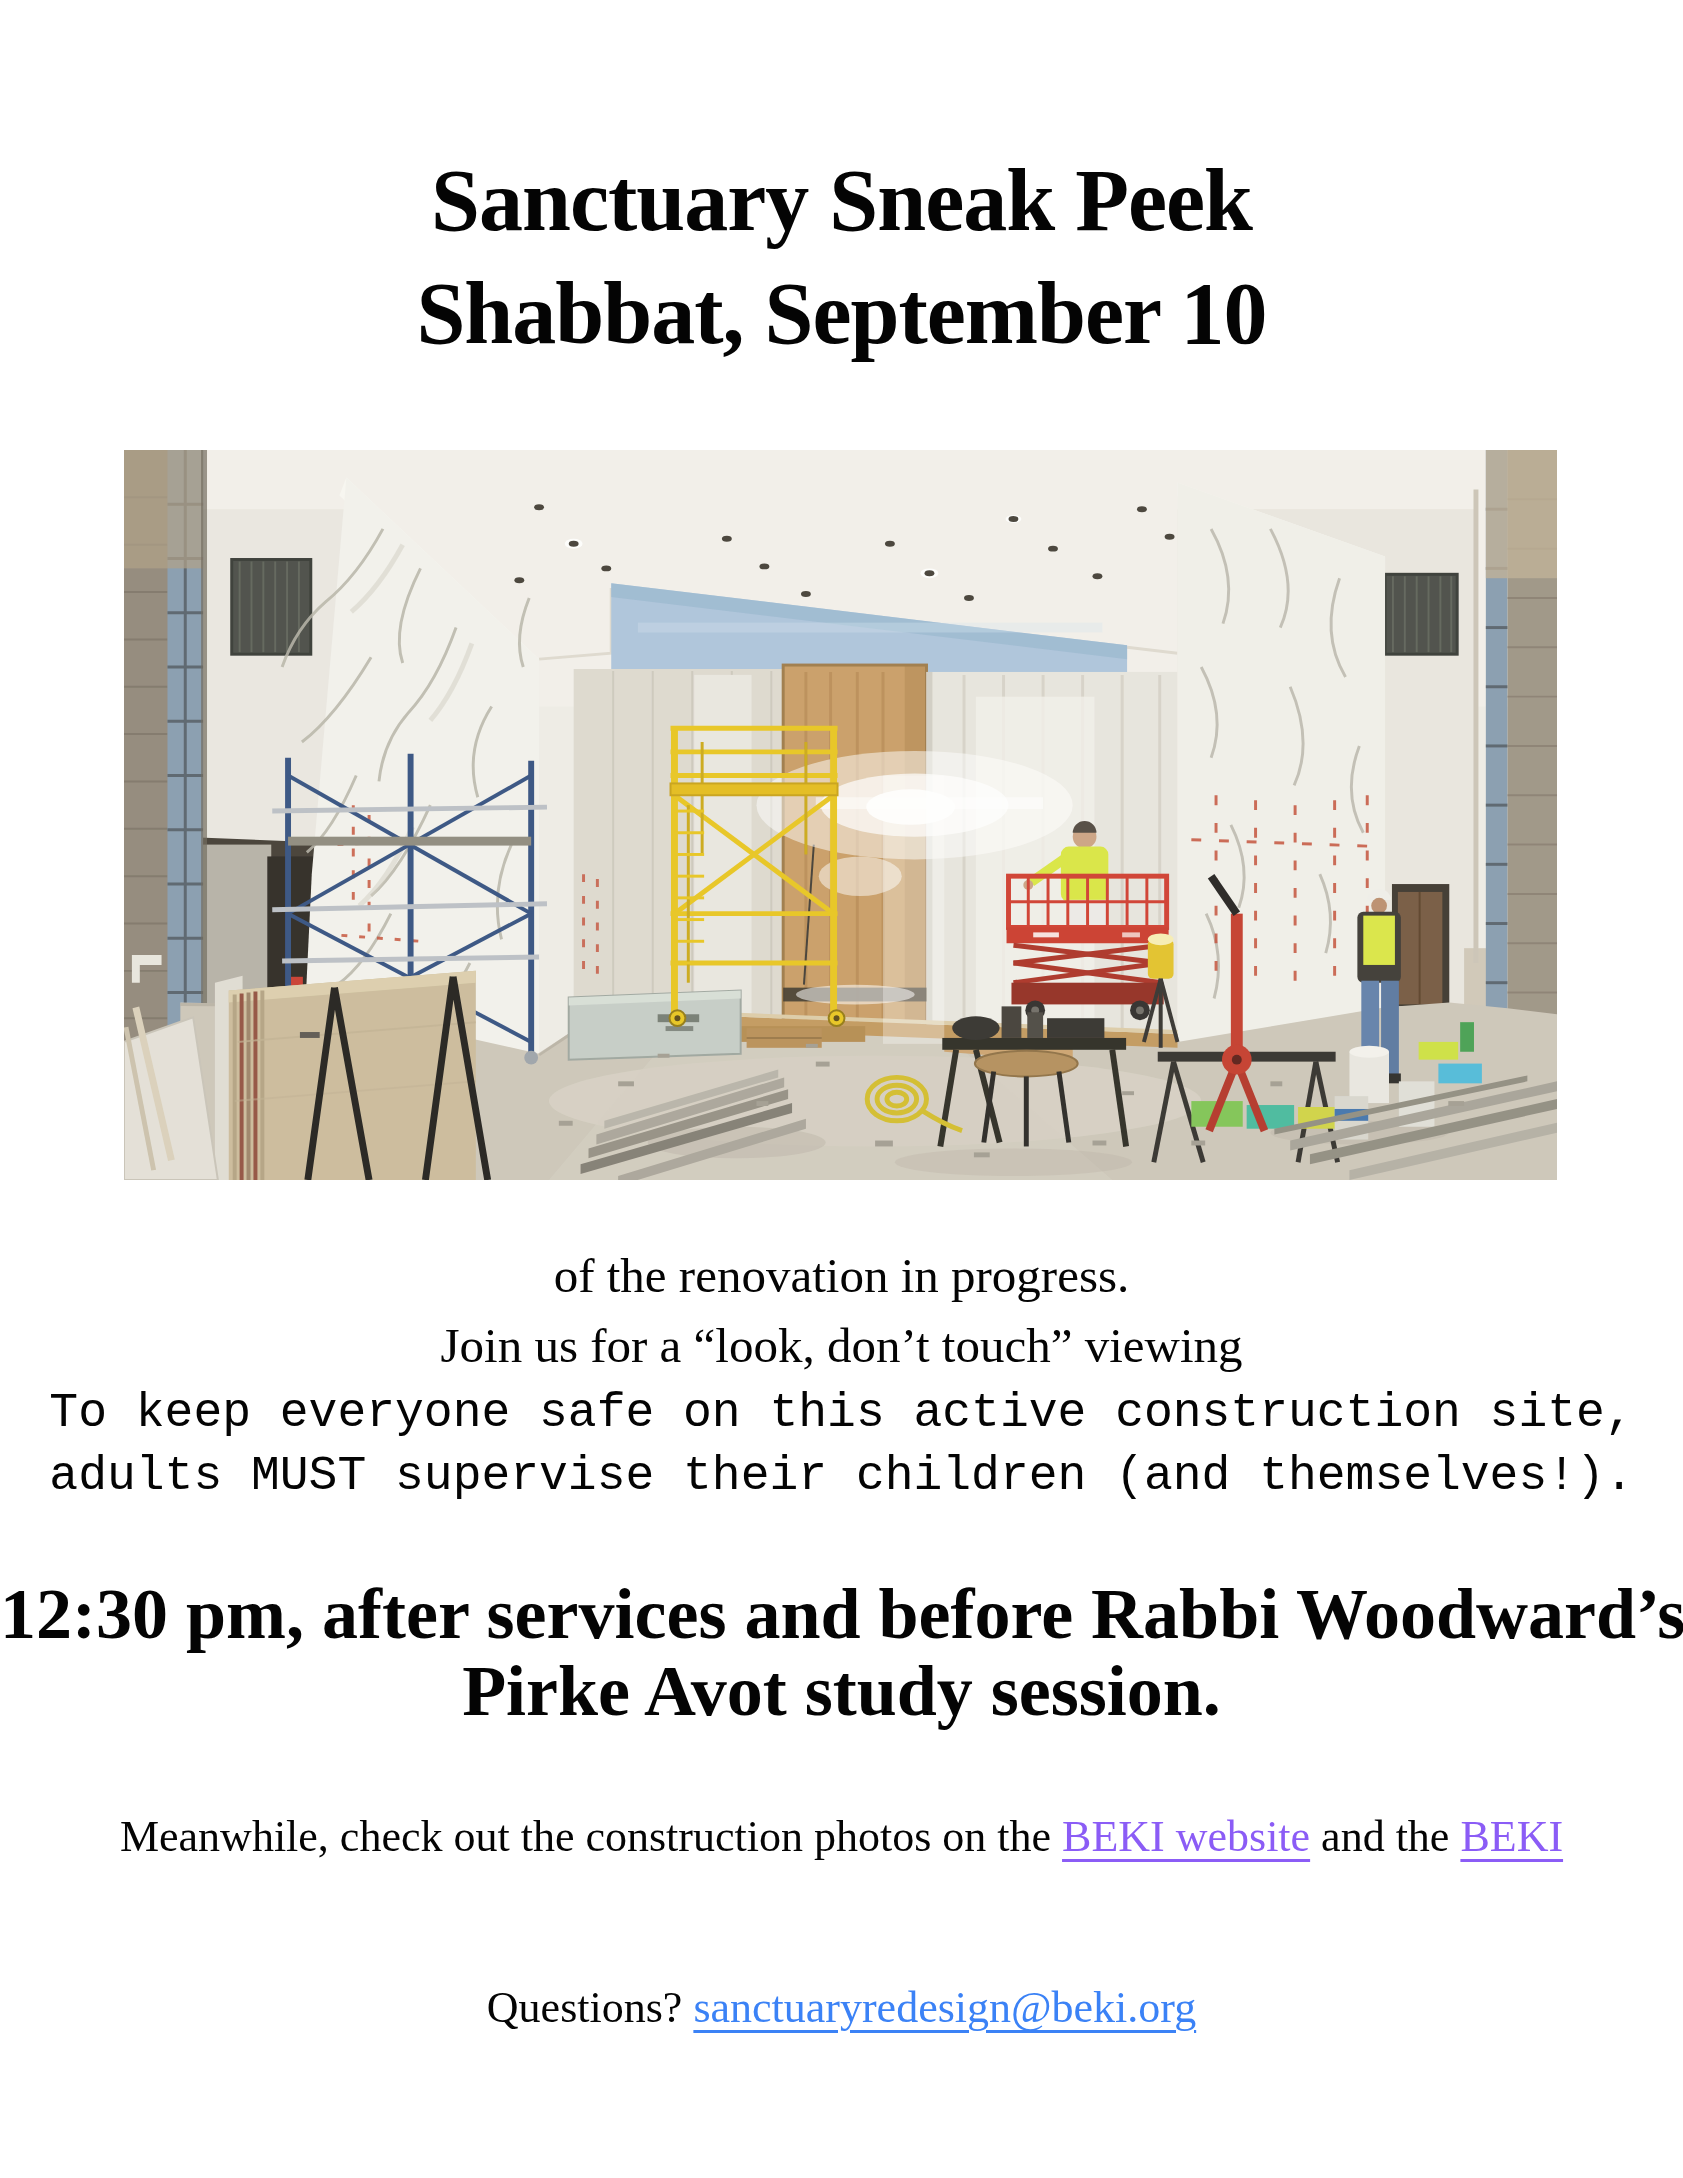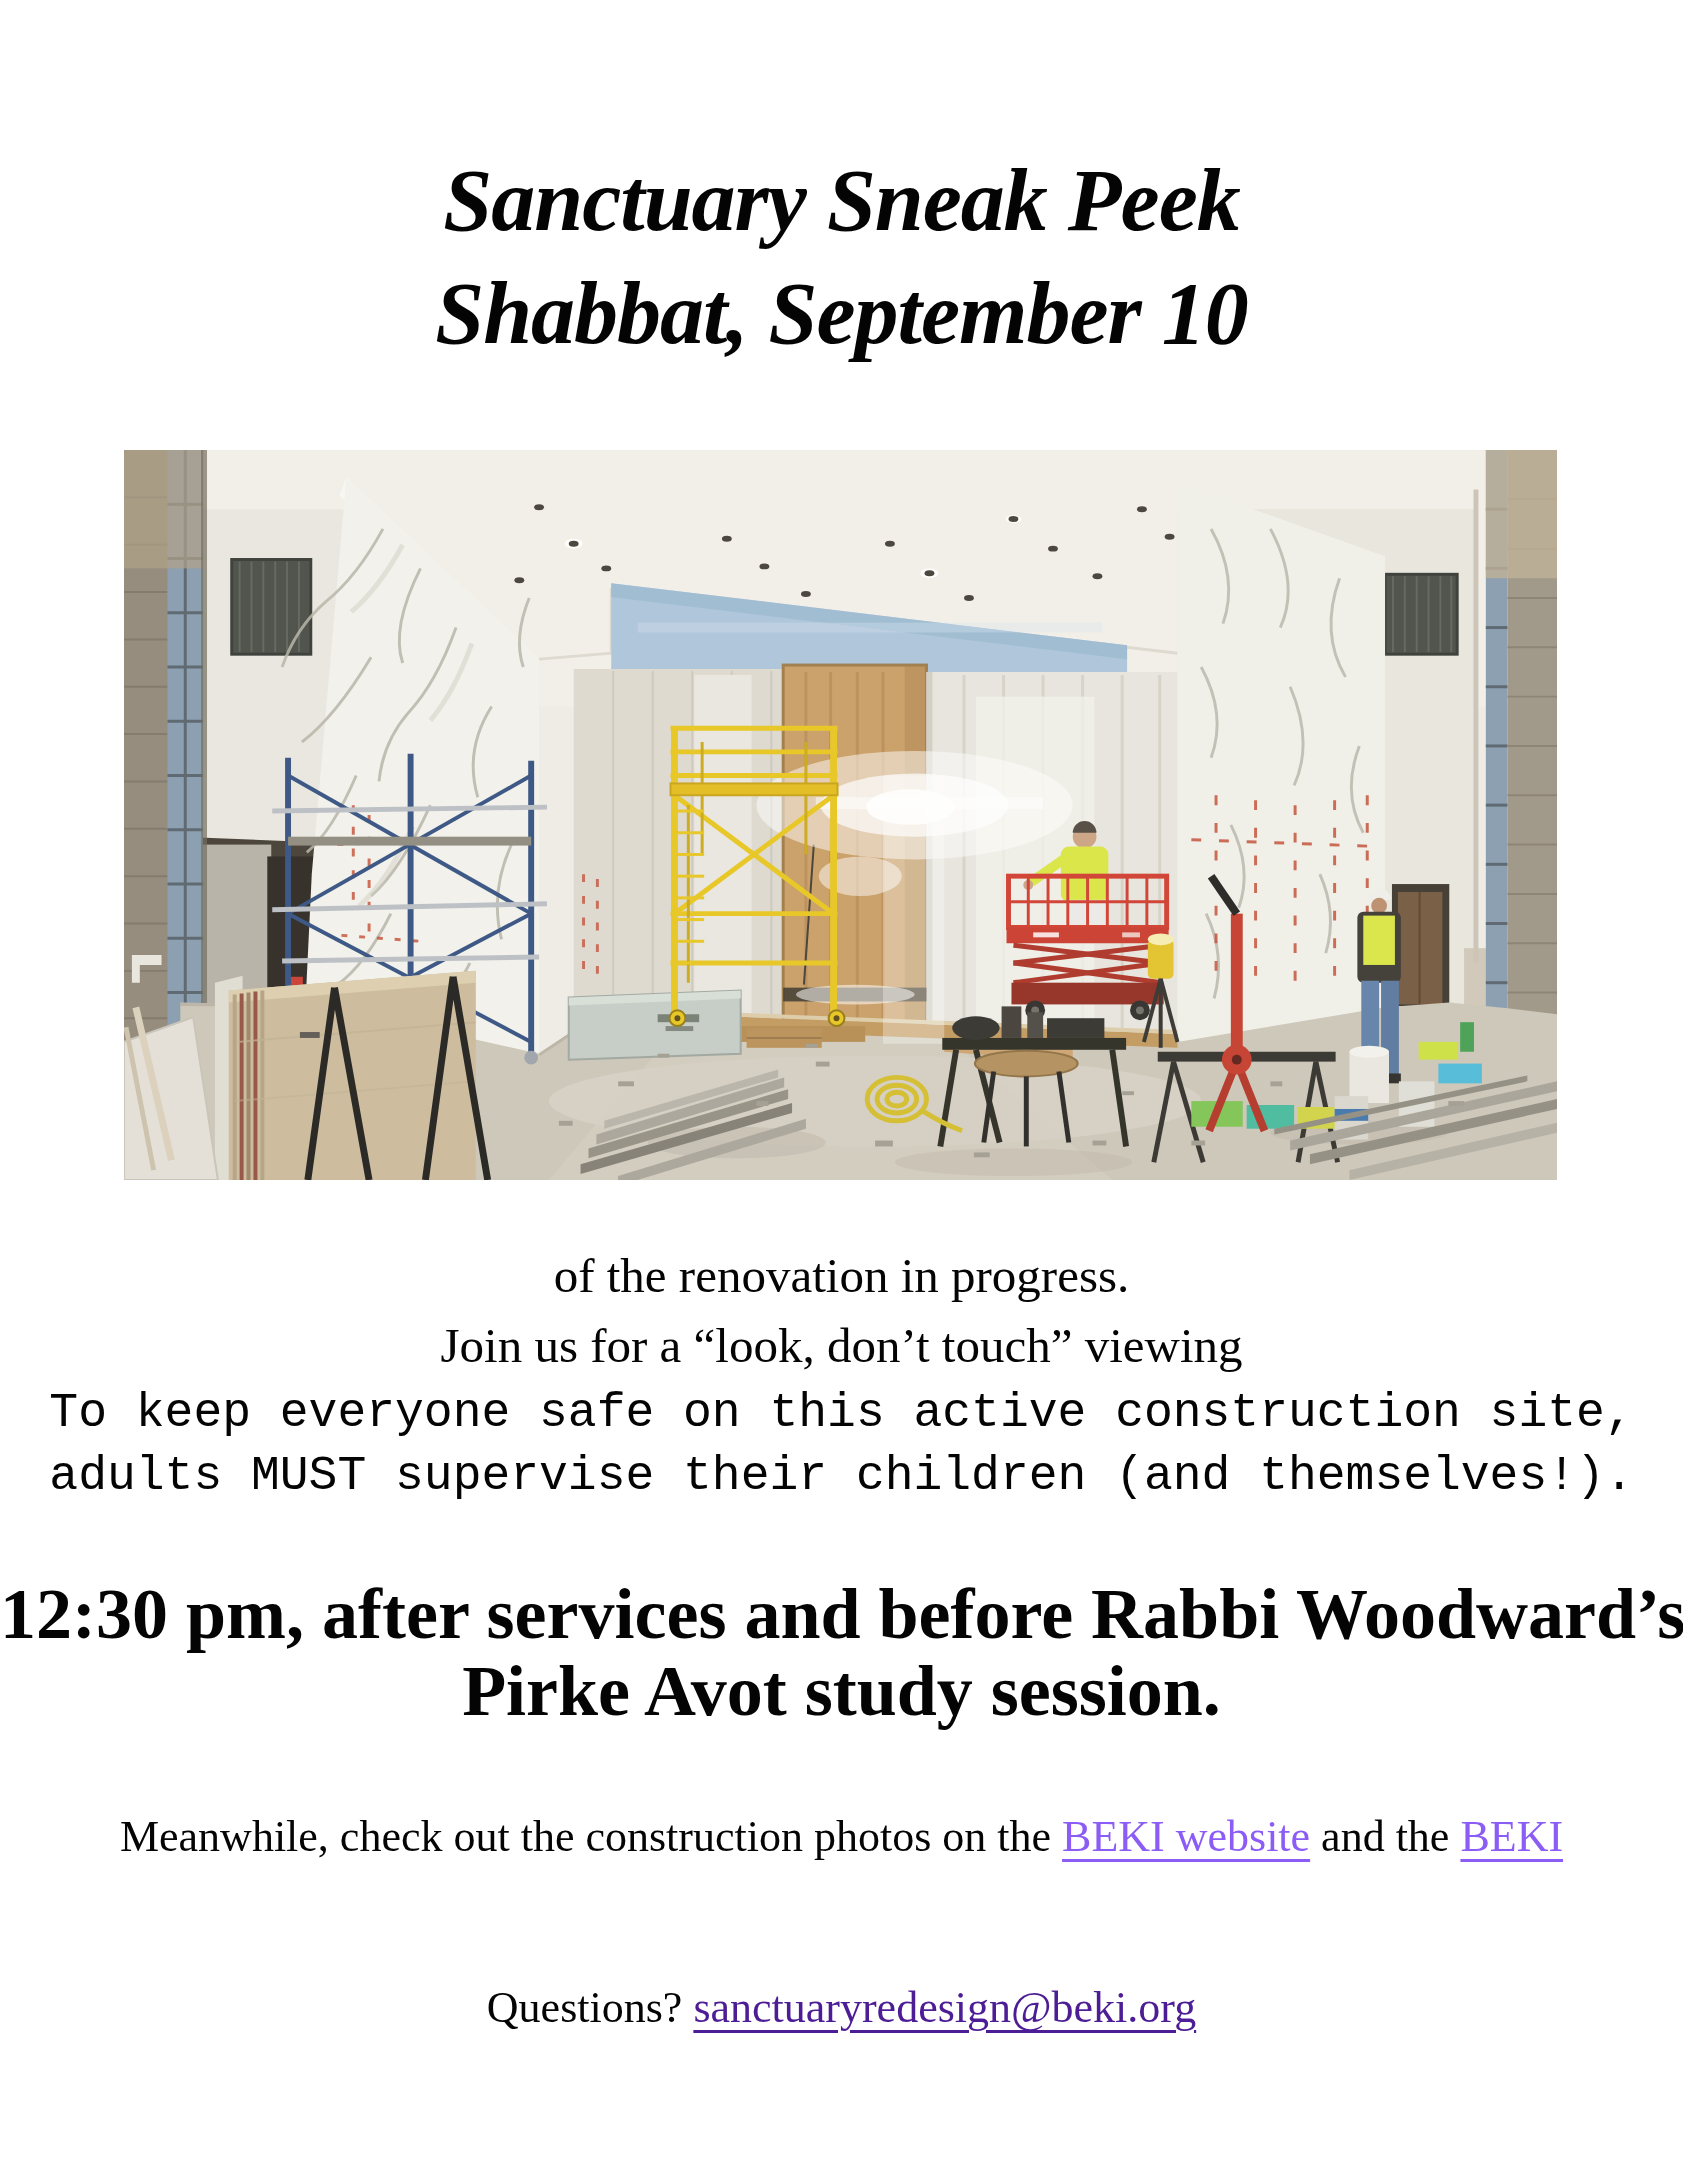--- a/index.html
+++ b/index.html
@@ -1,31 +1,31 @@
 <!DOCTYPE html>
 <html><head>
 <meta charset="utf-8">
 <style>
   html,body{margin:0;padding:0;background:#ffffff;}
   body{width:1683px;height:2178px;overflow:hidden;}
   .flyer{position:relative;width:1683px;height:2178px;background:#ffffff;
          font-family:"Liberation Serif", serif;color:#040404;}
   .block{position:absolute;left:0;width:100%;text-align:center;}
   .block .ln{white-space:nowrap;}
-  .title{top:85px;font-size:88px;line-height:113px;font-weight:700;letter-spacing:-1px;font-style:italic;}
+  .title{top:85px;font-size:88px;line-height:113px;font-weight:700;letter-spacing:-1px;}
   .title .ln{display:block;}
   .photo-wrap{position:absolute;top:450px;left:124px;width:1433px;height:730px;}
   .photo-wrap svg{display:block;width:100%;height:100%;}
   .intro-a{top:1241px;font-size:49px;line-height:70px;}
   .intro-b{top:1382px;font-size:48px;line-height:63px;font-family:Liberation Mono, monospace;}
   .schedule{top:1576px;font-size:72px;line-height:77px;font-weight:700;}
   .links{top:1806px;font-size:44px;line-height:62px;}
   .questions{top:1978px;font-size:44px;line-height:59px;}
   a.teal{color:#8b5cf6;text-decoration-thickness:3px;text-underline-offset:8px;cursor:pointer;}
-  a.email{color:#4c1d95;text-decoration-thickness:3px;text-underline-offset:8px;cursor:pointer;}
+  a.email{color:#3b82f6;text-decoration-thickness:3px;text-underline-offset:8px;cursor:pointer;}
 </style>
 </head>
 <body>
 
 <div class="flyer">
 
   <h1 class="block title">
     <span class="ln">Sanctuary Sneak Peek</span>
     <span class="ln">Shabbat, September 10</span>
   </h1>

